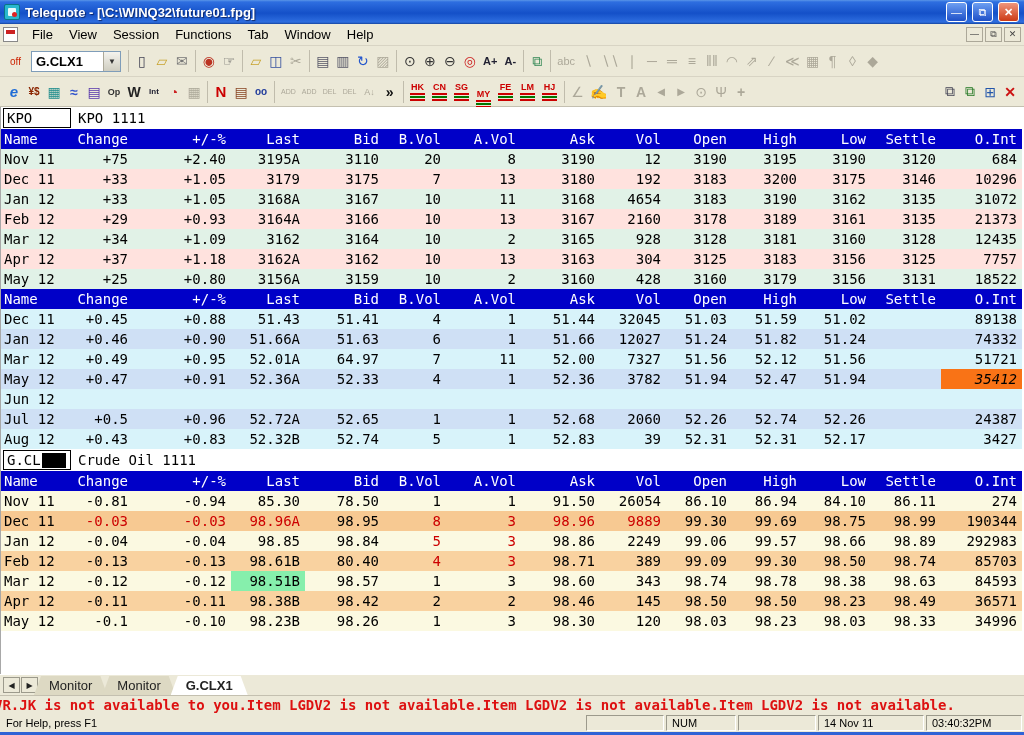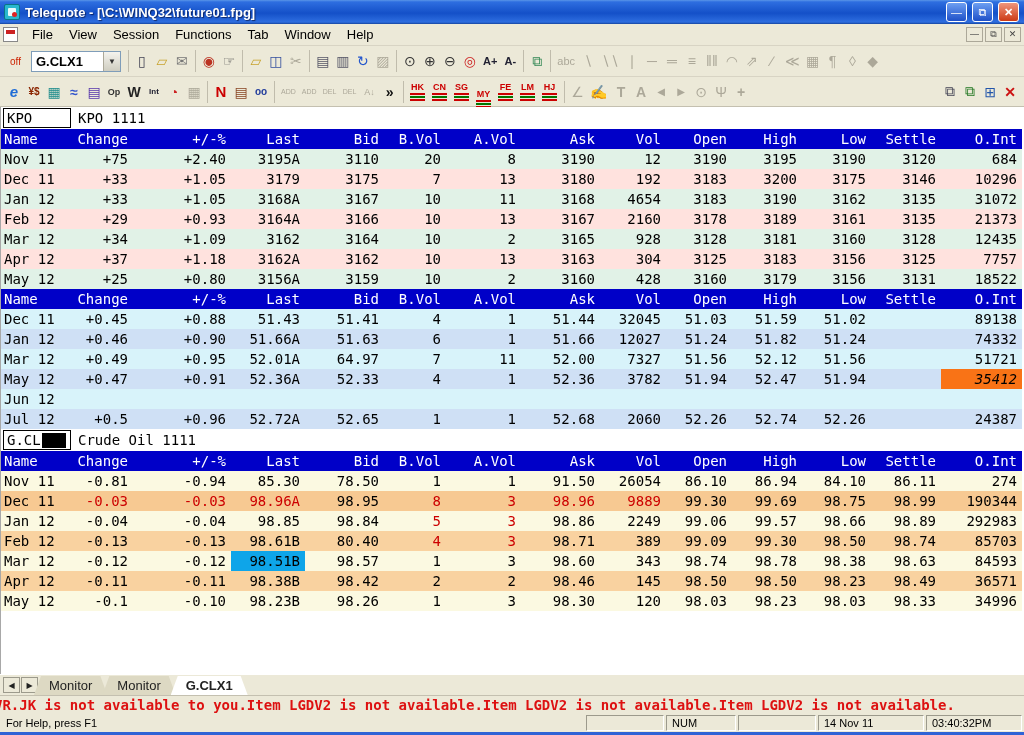--- a/index.html
+++ b/index.html
@@ -533,20 +533,36 @@
               <td style="background: rgb(207, 224, 245);">52.65</td>
               <td style="background: rgb(207, 224, 245);">1</td>
               <td style="background: rgb(207, 224, 245);">1</td>
               <td style="background: rgb(207, 224, 245);">52.68</td>
               <td style="background: rgb(207, 224, 245);">2060</td>
               <td style="background: rgb(207, 224, 245);">52.26</td>
               <td style="background: rgb(207, 224, 245);">52.74</td>
               <td style="background: rgb(207, 224, 245);">52.26</td>
               <td style="background: rgb(207, 224, 245);"></td>
               <td style="background: rgb(207, 224, 245);">24387</td>
+            </tr>
+            <tr>
+              <td style="background: rgb(216, 243, 250);">Aug 12</td>
+              <td style="background: rgb(216, 243, 250);">+0.43</td>
+              <td style="background: rgb(216, 243, 250);">+0.83</td>
+              <td style="background: rgb(216, 243, 250);">52.32B</td>
+              <td style="background: rgb(216, 243, 250);">52.74</td>
+              <td style="background: rgb(216, 243, 250);">5</td>
+              <td style="background: rgb(216, 243, 250);">1</td>
+              <td style="background: rgb(216, 243, 250);">52.83</td>
+              <td style="background: rgb(216, 243, 250);">39</td>
+              <td style="background: rgb(216, 243, 250);">52.31</td>
+              <td style="background: rgb(216, 243, 250);">52.31</td>
+              <td style="background: rgb(216, 243, 250);">52.17</td>
+              <td style="background: rgb(216, 243, 250);"></td>
+              <td style="background: rgb(216, 243, 250);">3427</td>
             </tr>
           </tbody>
         </table>
       </div>
       <div class="quote-section">
         <div class="symbol-row">
           <div class="symbol-input">
             <span>G.CL</span>
             <span class="sel-block"></span>
           </div>
@@ -649,21 +665,21 @@
               <td style="background: rgb(249, 210, 160);">99.09</td>
               <td style="background: rgb(249, 210, 160);">99.30</td>
               <td style="background: rgb(249, 210, 160);">98.50</td>
               <td style="background: rgb(249, 210, 160);">98.74</td>
               <td style="background: rgb(249, 210, 160);">85703</td>
             </tr>
             <tr>
               <td style="background: rgb(251, 249, 225);">Mar 12</td>
               <td style="background: rgb(251, 249, 225);">-0.12</td>
               <td style="background: rgb(251, 249, 225);">-0.12</td>
-              <td style="background: #0ea5e9;">98.51B</td>
+              <td style="background: #86efac;">98.51B</td>
               <td style="background: rgb(251, 249, 225);">98.57</td>
               <td style="background: rgb(251, 249, 225);">1</td>
               <td style="background: rgb(251, 249, 225);">3</td>
               <td style="background: rgb(251, 249, 225);">98.60</td>
               <td style="background: rgb(251, 249, 225);">343</td>
               <td style="background: rgb(251, 249, 225);">98.74</td>
               <td style="background: rgb(251, 249, 225);">98.78</td>
               <td style="background: rgb(251, 249, 225);">98.38</td>
               <td style="background: rgb(251, 249, 225);">98.63</td>
               <td style="background: rgb(251, 249, 225);">84593</td>

